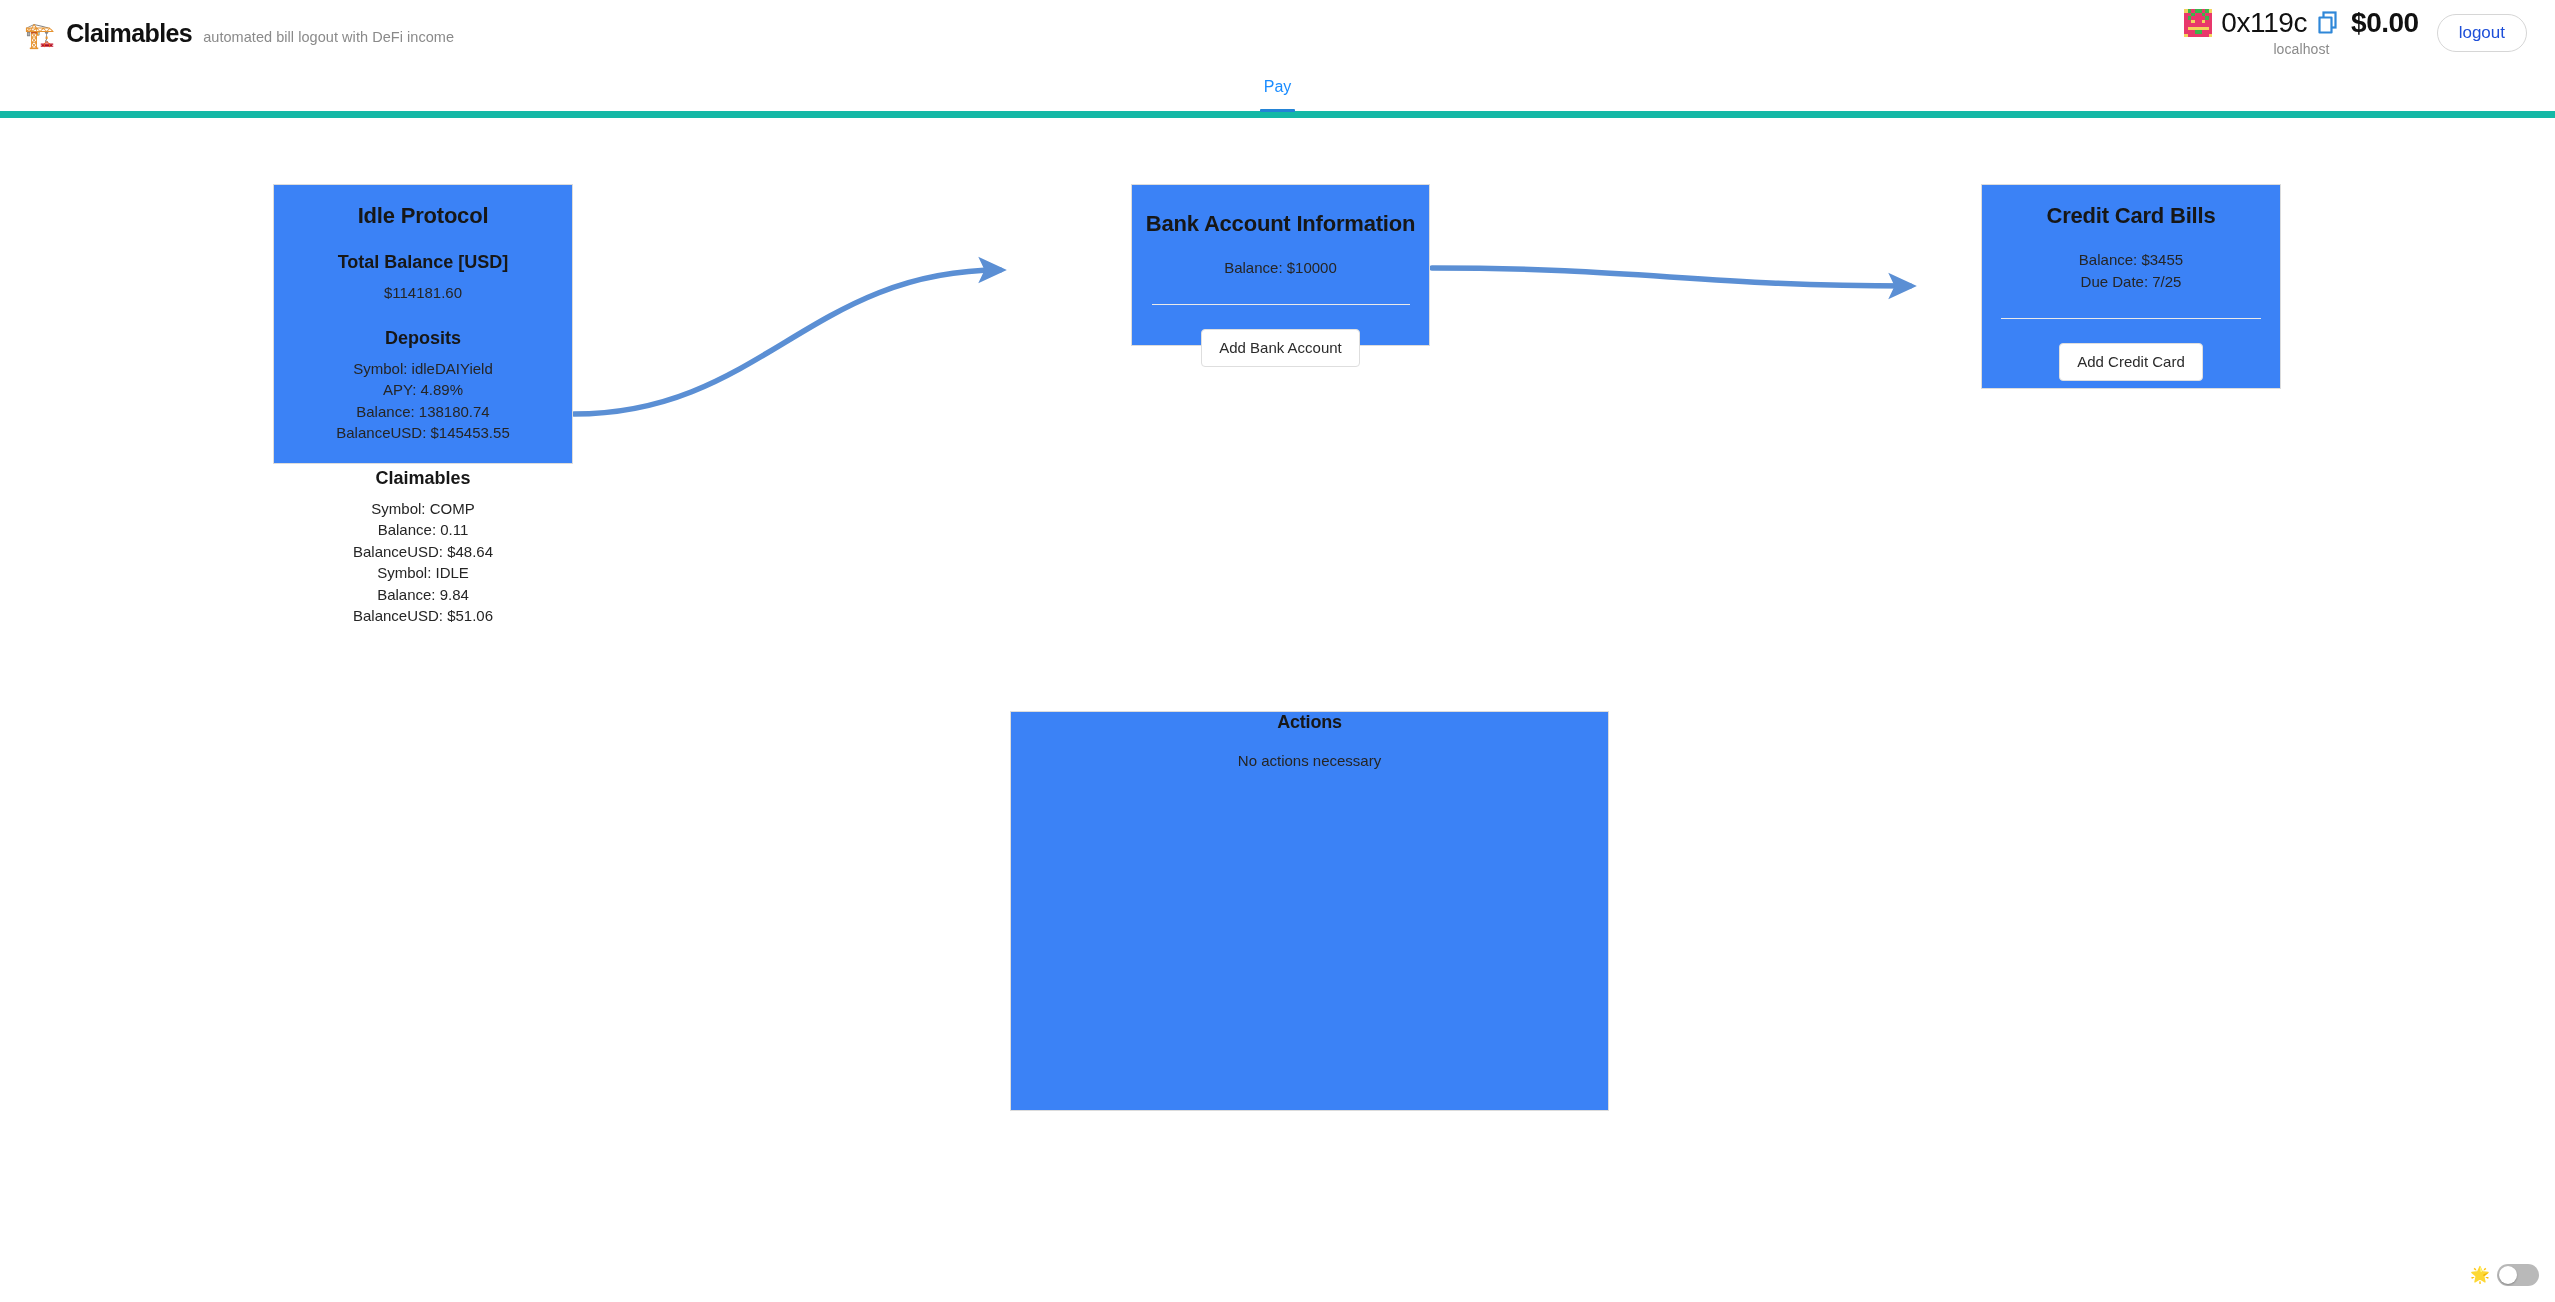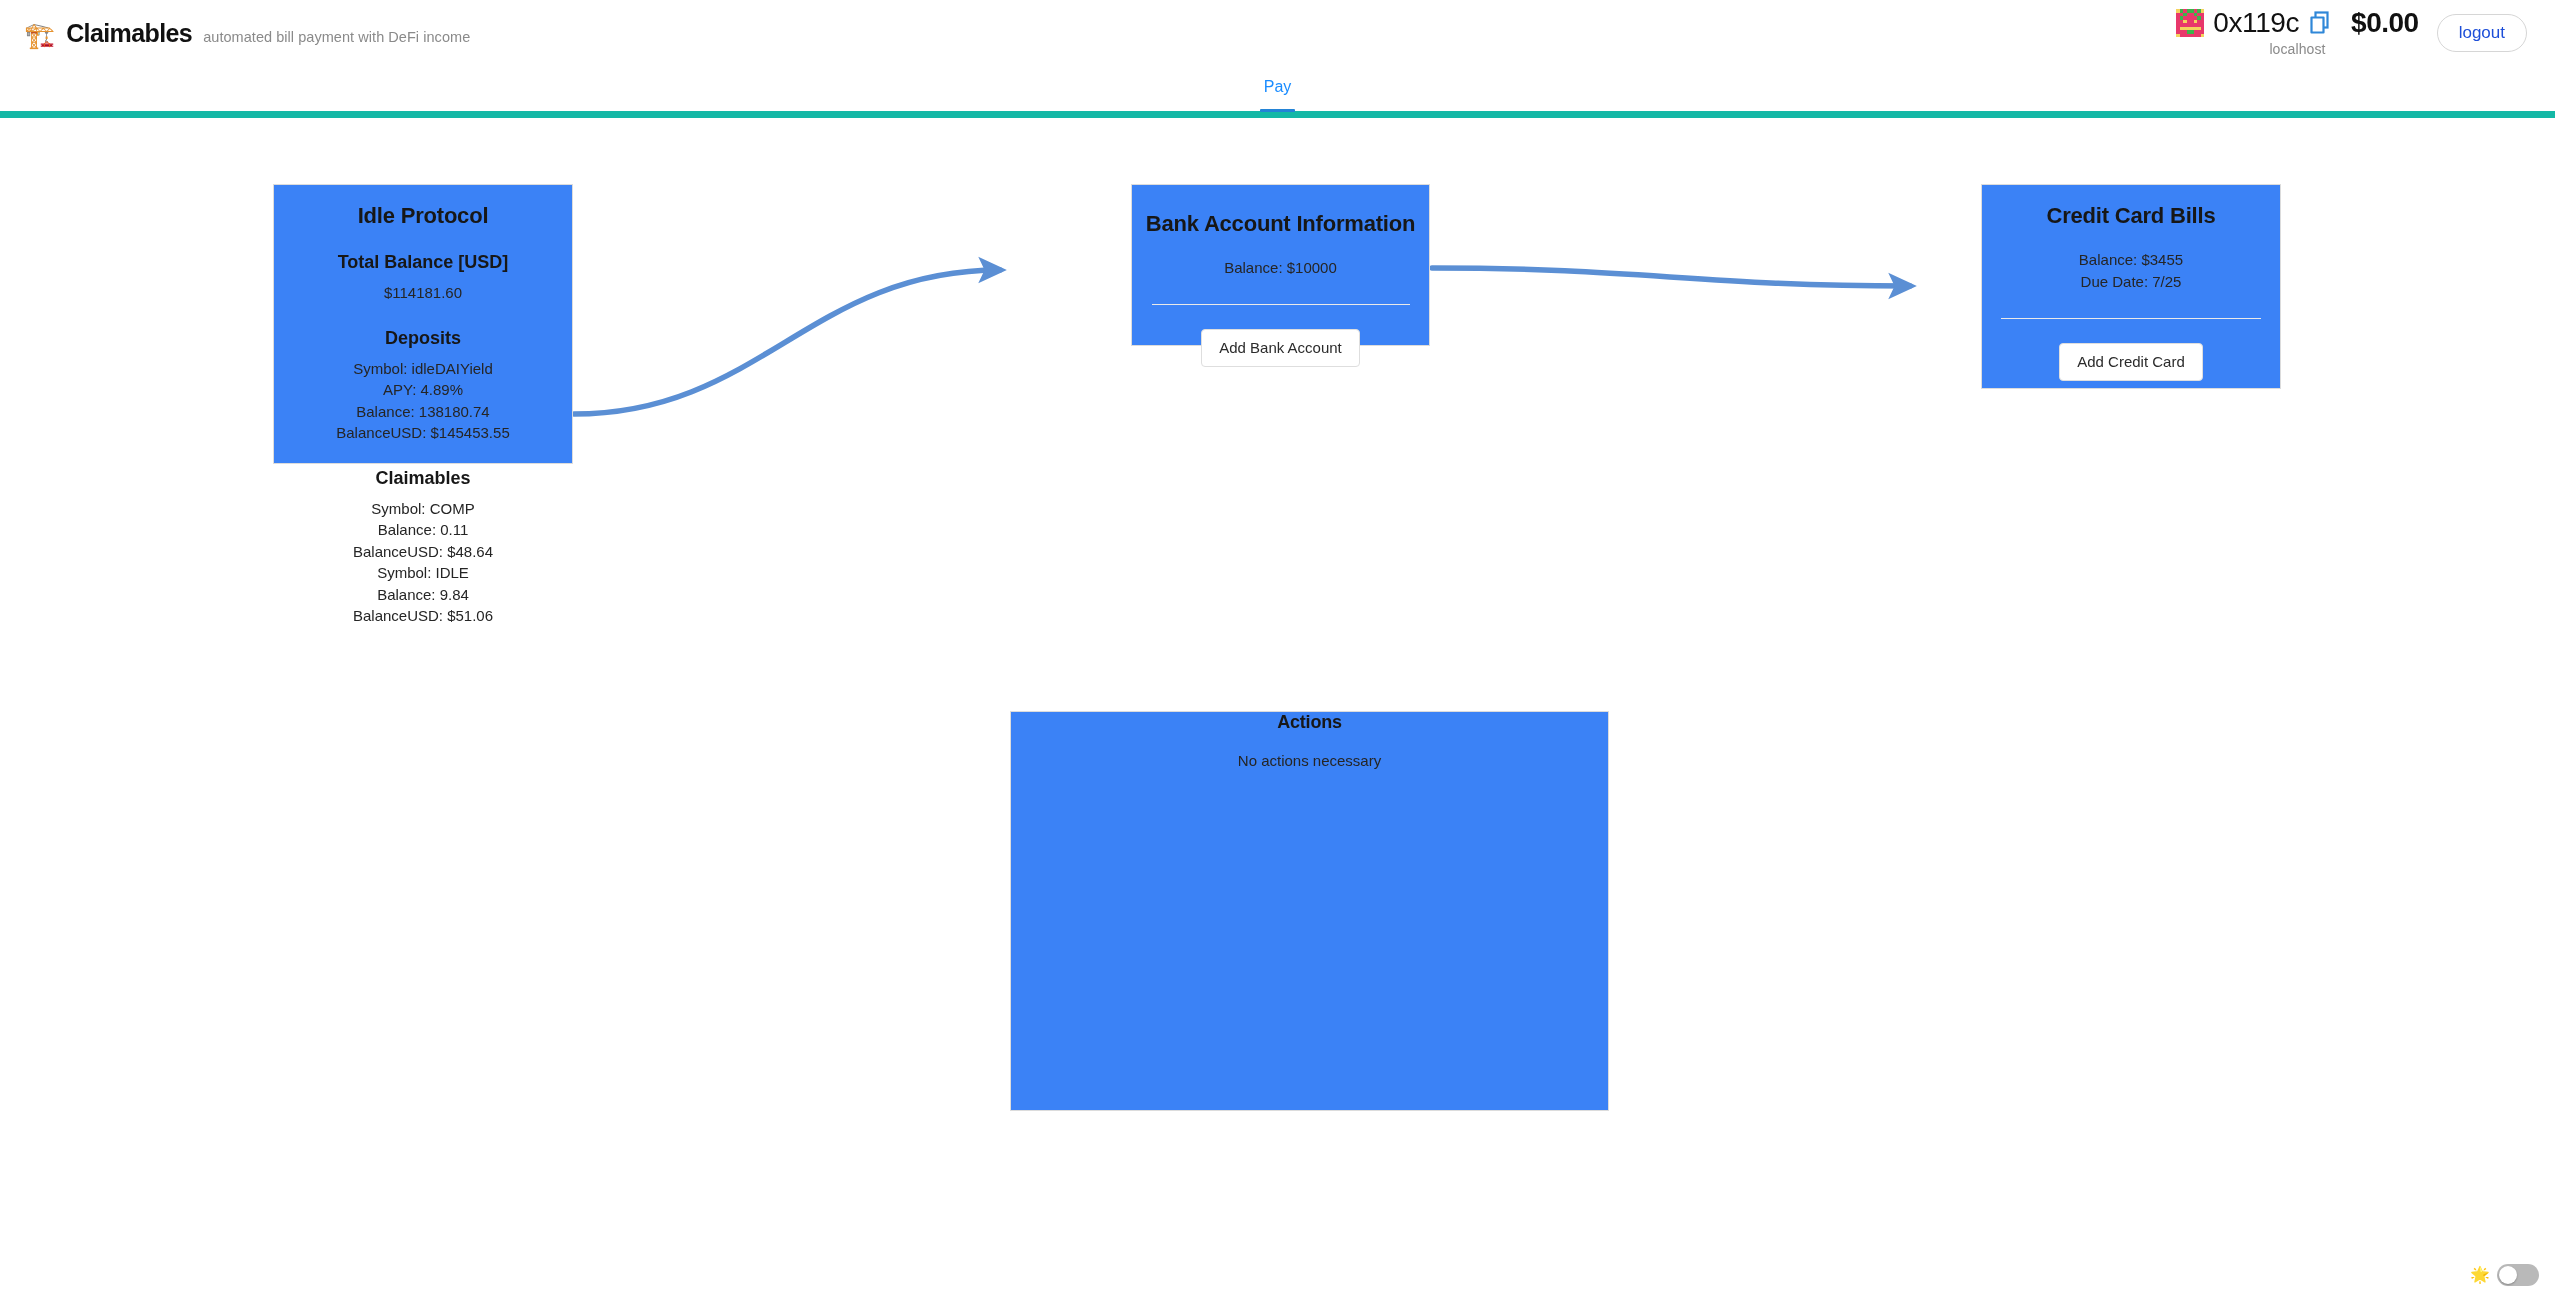--- a/index.html
+++ b/index.html
@@ -87,21 +87,21 @@
     color: #111111;
     line-height: 1;
   }
   .copy-icon { display: flex; align-items: center; cursor: pointer; }
   .account-usd {
     font-size: 28px;
     font-weight: bold;
     letter-spacing: -0.5px;
     color: #111111;
     line-height: 1;
-    margin-left: 12px;
+    margin-left: 4px;
   }
   .account-network {
     font-size: 14px;
     color: #8a8a8a;
     margin-top: 4px;
     letter-spacing: 0.1px;
   }
 
   .logout-btn {
     font-family: "Liberation Sans", sans-serif;
@@ -273,21 +273,21 @@
   }
 </style>
 </head>
 <body>
 
 <div class="header">
 
   <div class="brand">
     <span class="brand-mark">🏗️</span>
     <span class="brand-name">Claimables</span>
-    <span class="brand-tagline">automated bill payment with DeFi income</span>
+    <span class="brand-tagline">automated bill logout with DeFi income</span>
   </div>
 
   <div class="account-area">
     <div class="account-block">
       <div class="account-row">
 
         <span class="blockie">
           <i style="background:#f4d35e"></i>
             <i style="background:#3cb44b"></i>
             <i style="background:#e8386b"></i>

